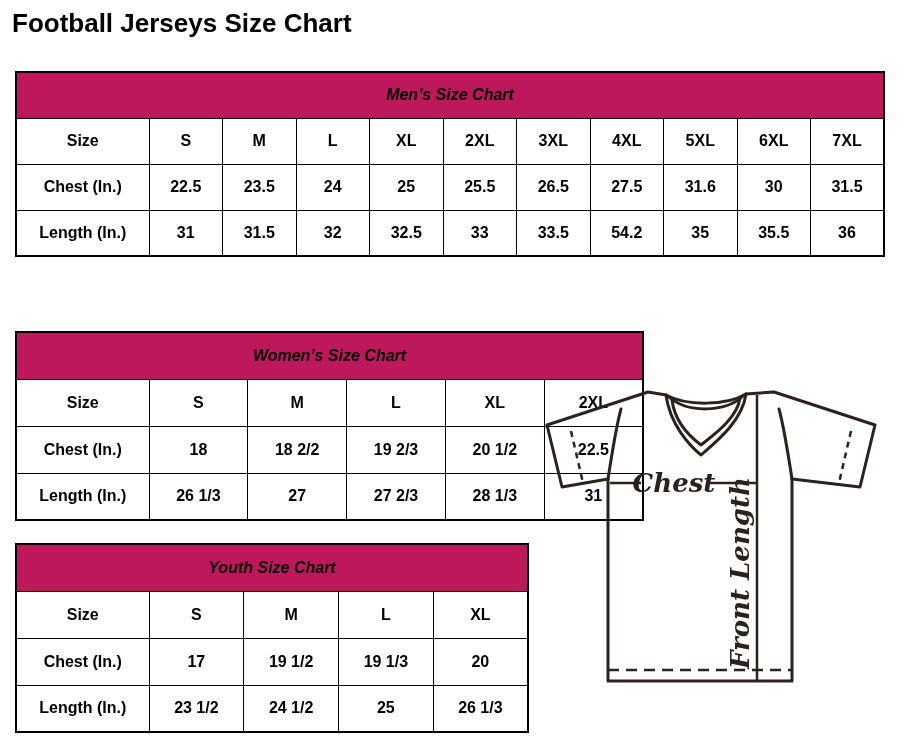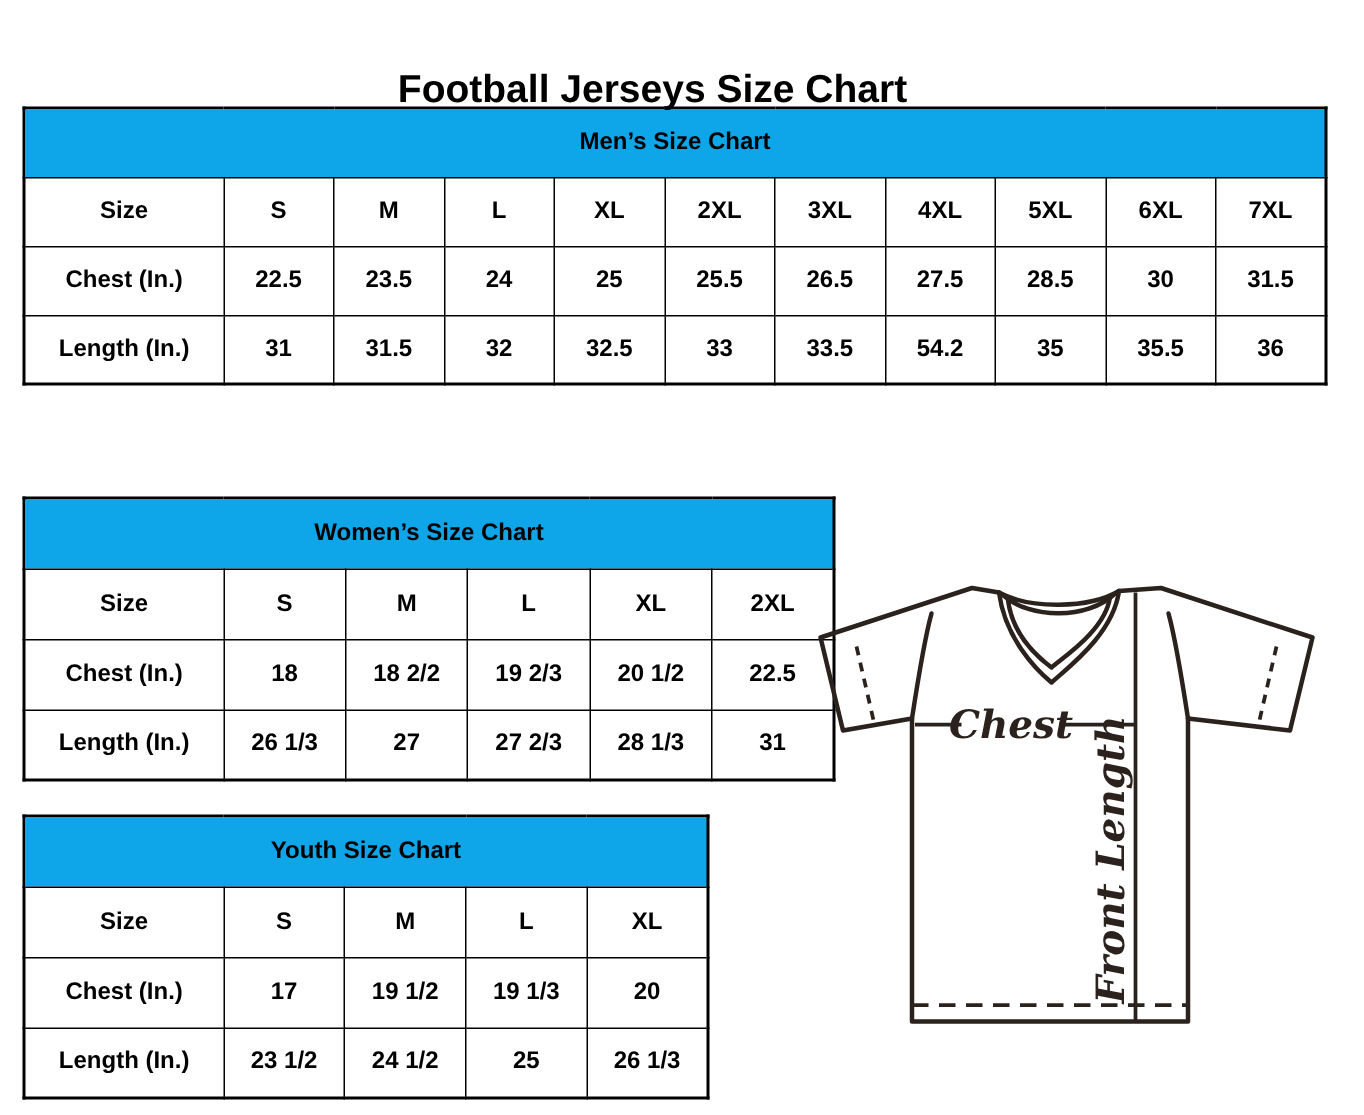--- a/index.html
+++ b/index.html
@@ -5,55 +5,55 @@
   * { box-sizing: border-box; margin: 0; padding: 0; }
   html, body { background: #ffffff; }
   body {
     width: 909px; height: 743px;
     position: relative;
     font-family: "Liberation Sans", sans-serif;
     color: #000000;
     overflow: hidden;
   }
   .page-title {
-    position: absolute; left: 0; top: 8px; width: 870px;
-    text-align: center;
+    position: absolute; left: 12px; top: 8px; width: 870px;
+    text-align: left;
     font-size: 26px; font-weight: bold;
     letter-spacing: 0px;
-    margin-top: 36px;
   }
   table.size-table {
     position: absolute;
     border-collapse: collapse;
     table-layout: fixed;
     border: 2px solid #000;
   }
   table.size-table td {
     border: 1px solid #000;
     text-align: center;
     vertical-align: middle;
     font-weight: bold;
     font-size: 16px;
     padding: 0 2px;
     overflow: hidden;
   }
   td.table-header {
-    background: #0ea5e9;
+    background: #be185d;
     font-size: 16px;
+    font-style: italic;
   }
   
   table.mens { left: 15px; top: 71px; width: 870px; }
   table.mens tr { height: 46px; }
   table.mens col.label-col { width: 133px; }
   
-  table.womens { left: 15px; top: 331px; width: 542px; }
+  table.womens { left: 15px; top: 331px; width: 629px; }
   table.womens tr { height: 47px; }
   table.womens col.label-col { width: 133px; }
   
-  table.youth { left: 15px; top: 543px; width: 458px; }
+  table.youth { left: 15px; top: 543px; width: 514px; }
   table.youth tr { height: 47px; }
   table.youth col.label-col { width: 133px; }
 
   .jersey-wrap { position: absolute; left: 544px; top: 383px; width: 334px; height: 360px; }
   .jersey-wrap svg { display: block; }
   .jersey-label {
     font-family: "DejaVu Serif", "Liberation Serif", serif;
     font-weight: bold;
     font-style: italic;
     font-size: 26px;
@@ -98,21 +98,21 @@
   </tr>
   <tr>
     <td>Chest (In.)</td>
     <td>22.5</td>
     <td>23.5</td>
     <td>24</td>
     <td>25</td>
     <td>25.5</td>
     <td>26.5</td>
     <td>27.5</td>
-    <td>28.5</td>
+    <td>31.6</td>
     <td>30</td>
     <td>31.5</td>
   </tr>
   <tr>
     <td>Length (In.)</td>
     <td>31</td>
     <td>31.5</td>
     <td>32</td>
     <td>32.5</td>
     <td>33</td>

